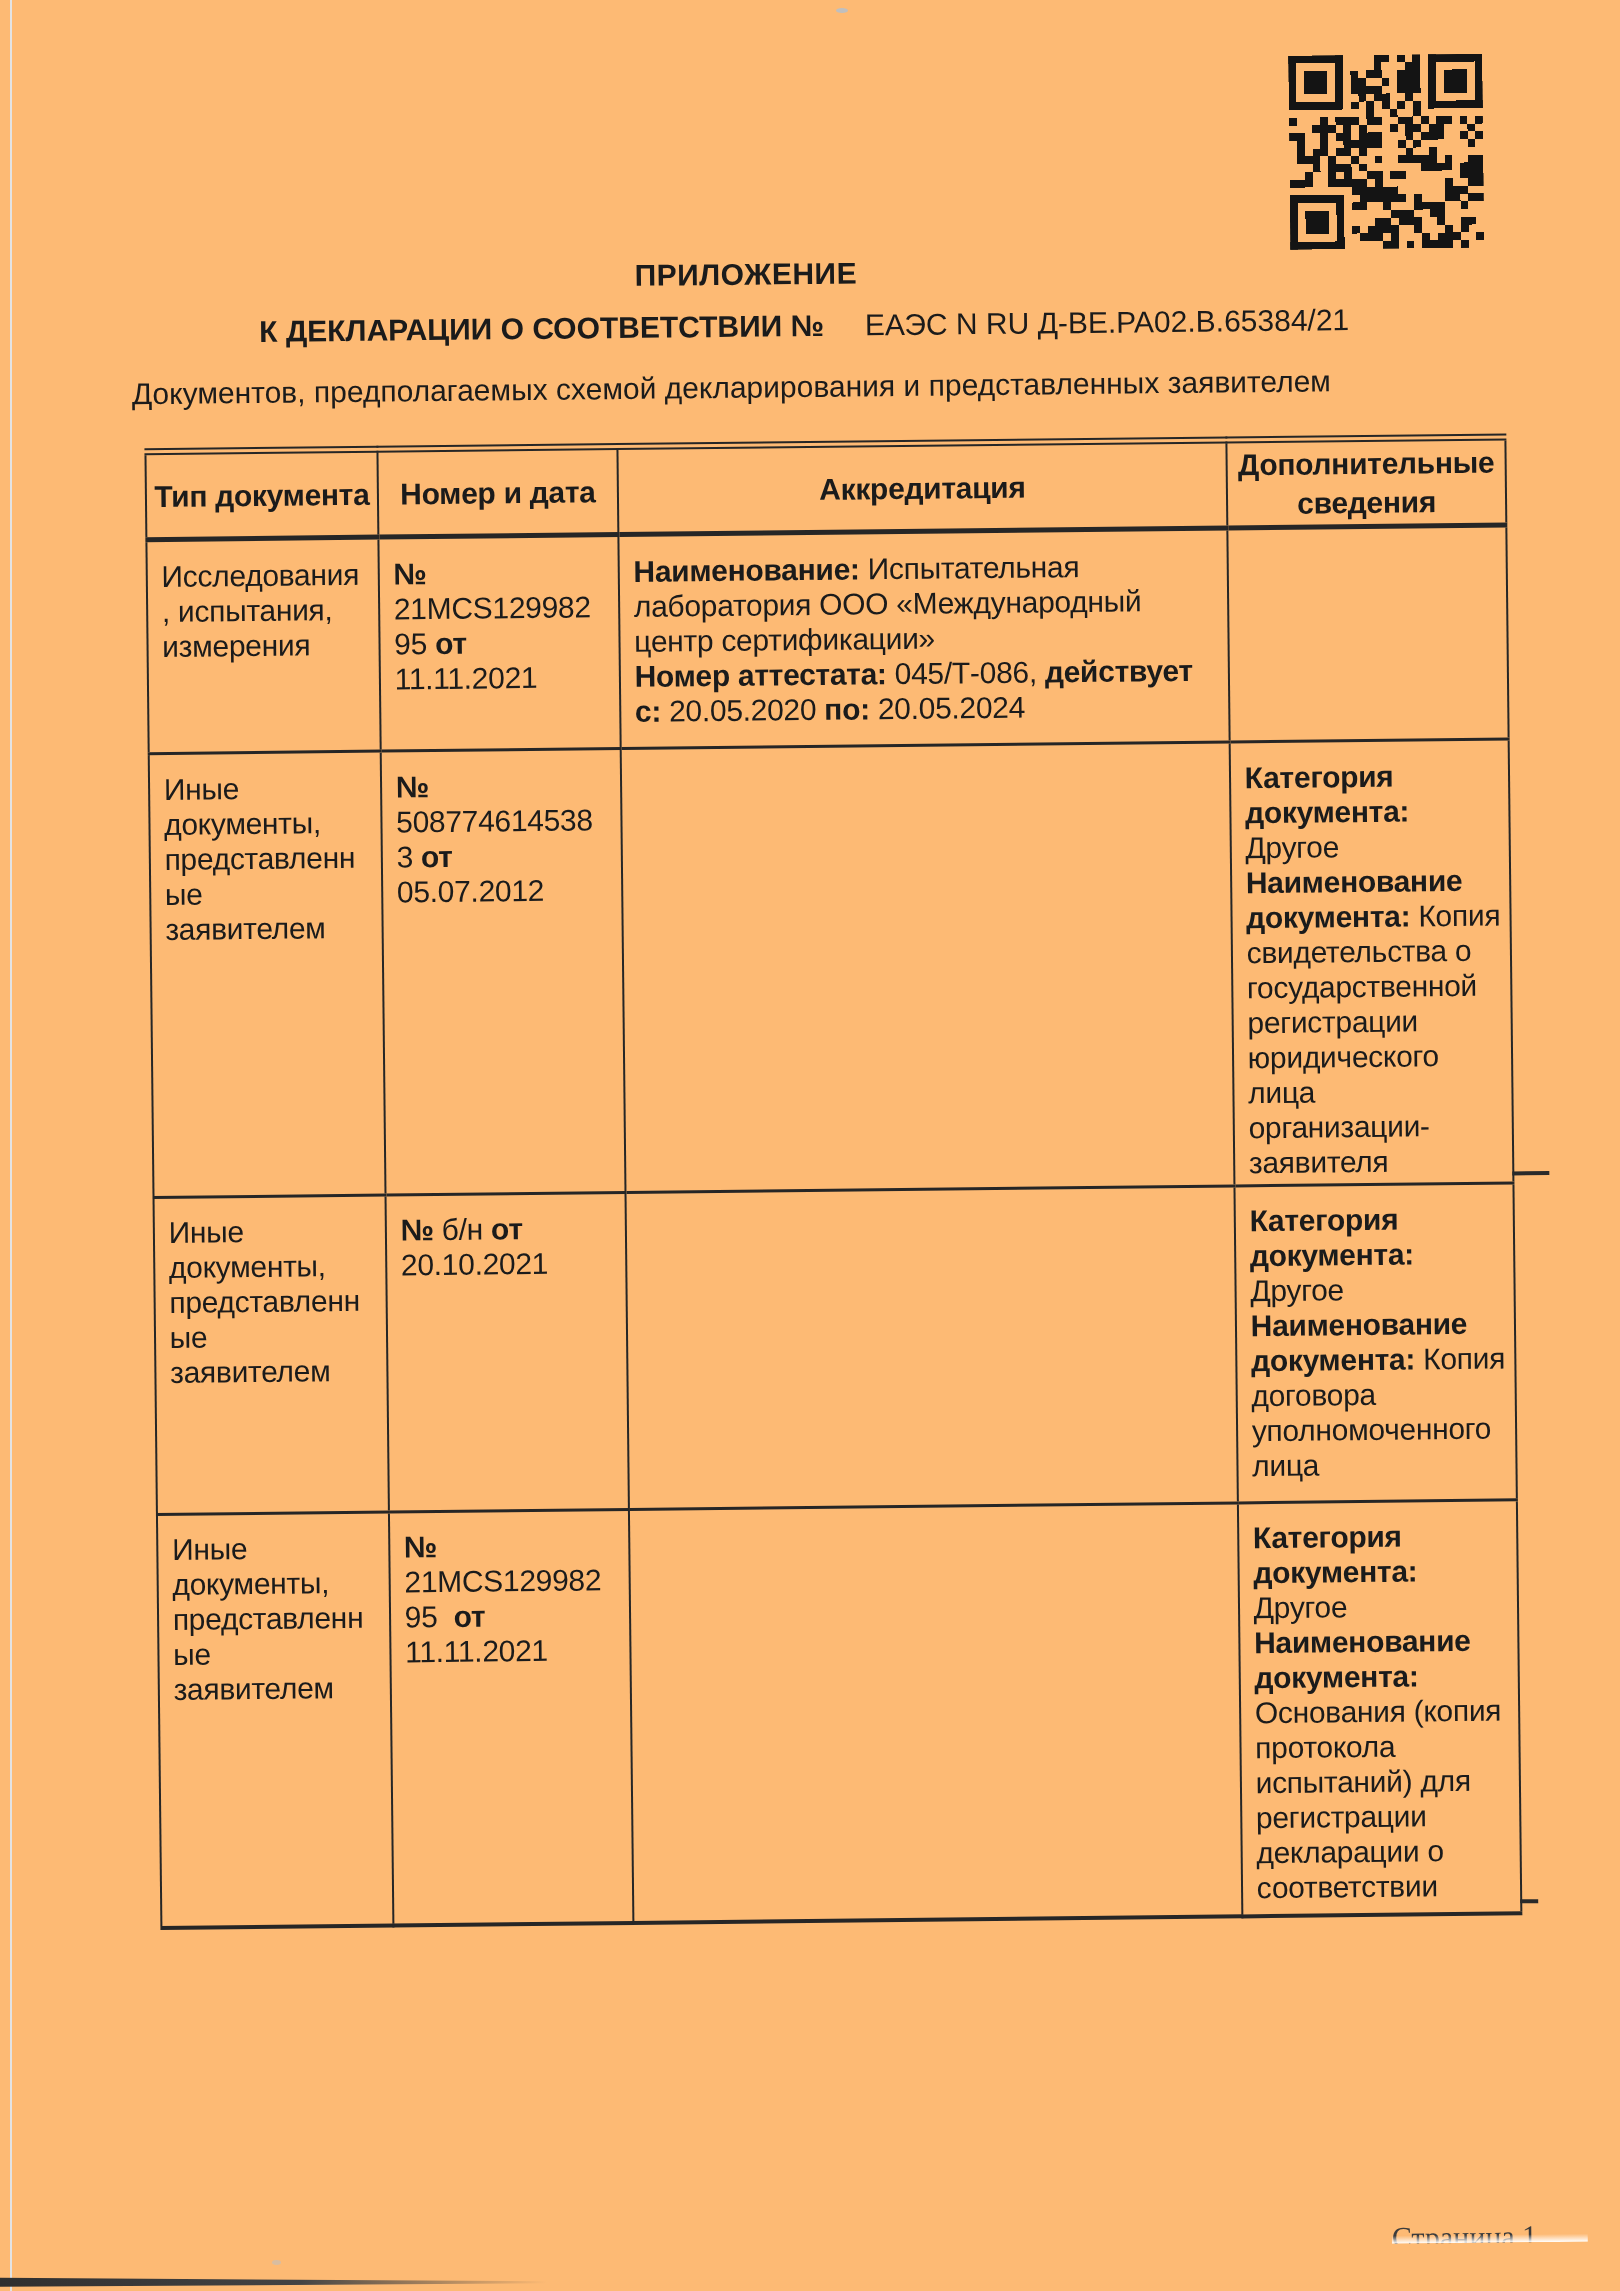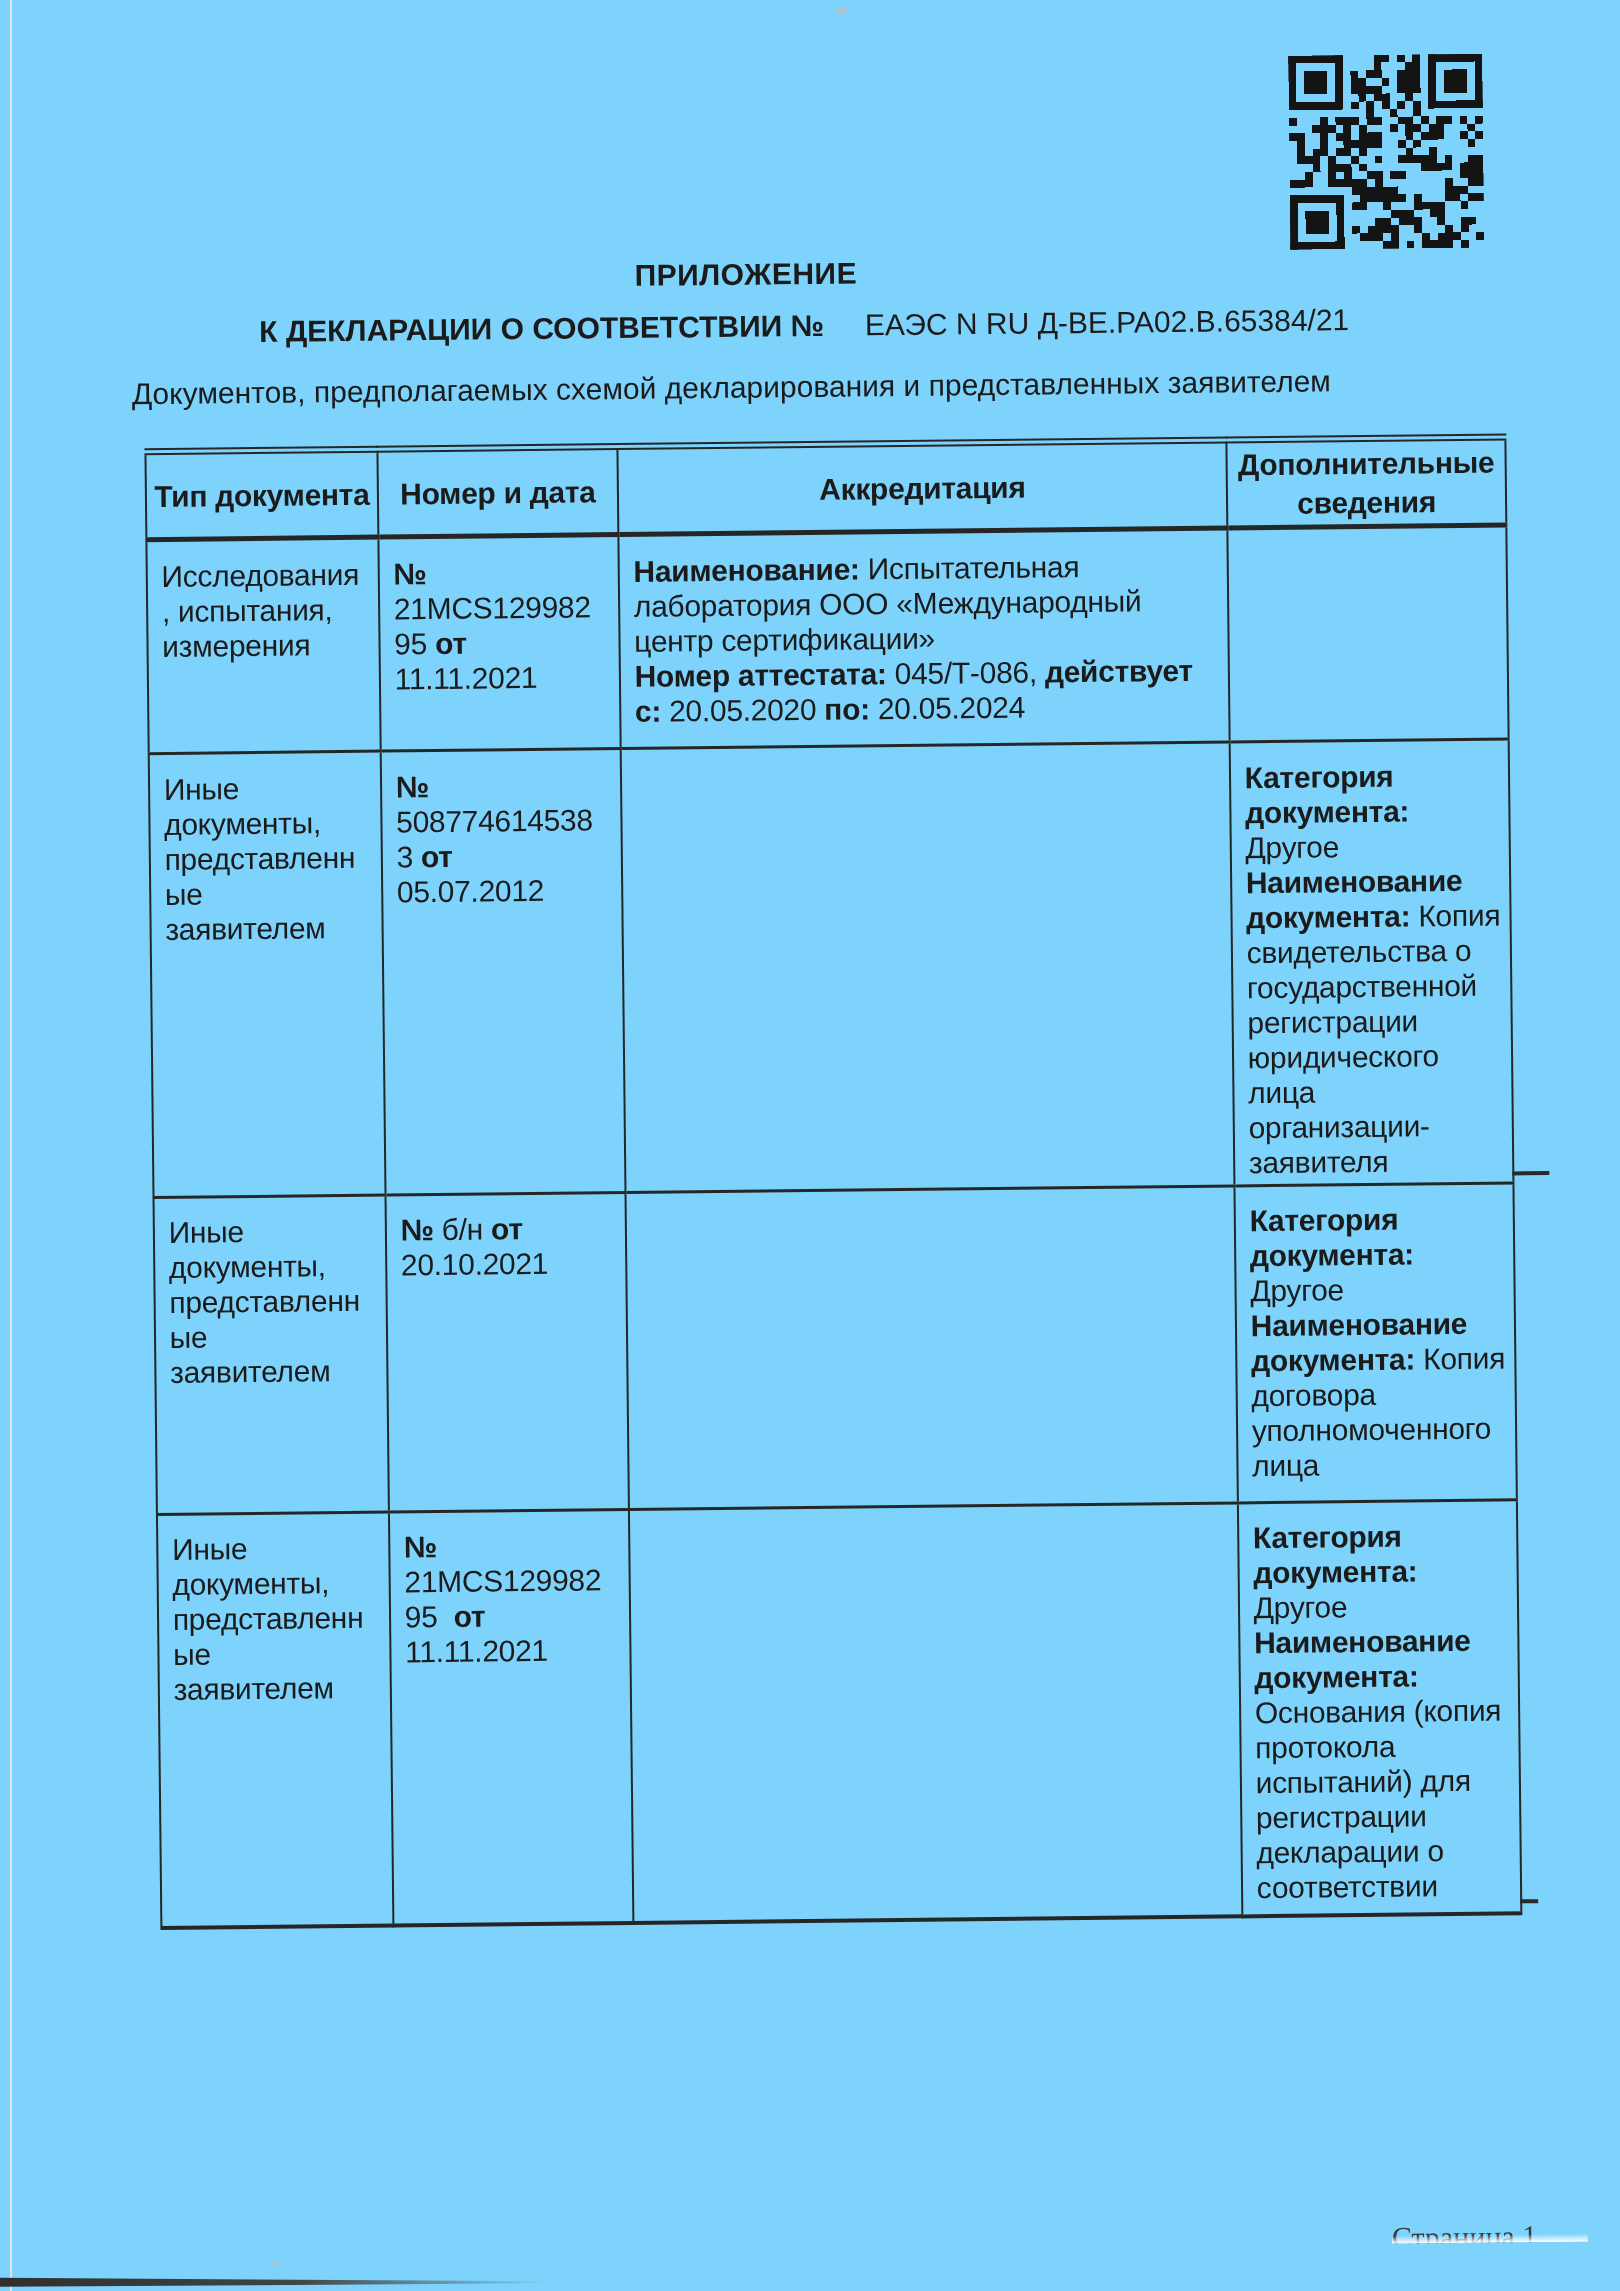--- a/index.html
+++ b/index.html
@@ -1,18 +1,18 @@
 <!DOCTYPE html>
 <html><head>
 <meta charset="utf-8">
 <style>
   html,body { margin:0; padding:0; background:#ffffff; }
   #shot {
     position:relative; width:1620px; height:2292px;
-    background:#7dd3fc; overflow:hidden;
+    background:#fdba74; overflow:hidden;
     font-family:"Liberation Sans","DejaVu Sans",sans-serif;
     color:#1b1b1b;
   }
   
   .rot { position:absolute; inset:0; transform:rotate(-0.62deg); transform-origin:50% 50%; }
 
   .abs { position:absolute; white-space:nowrap; }
   .page-title { left:644px; top:257px; font-size:30px; font-weight:700; letter-spacing:0.5px; }
   .decl-line  { left:268px; top:309px; font-size:30px; }
   .decl-label { font-weight:700; }

